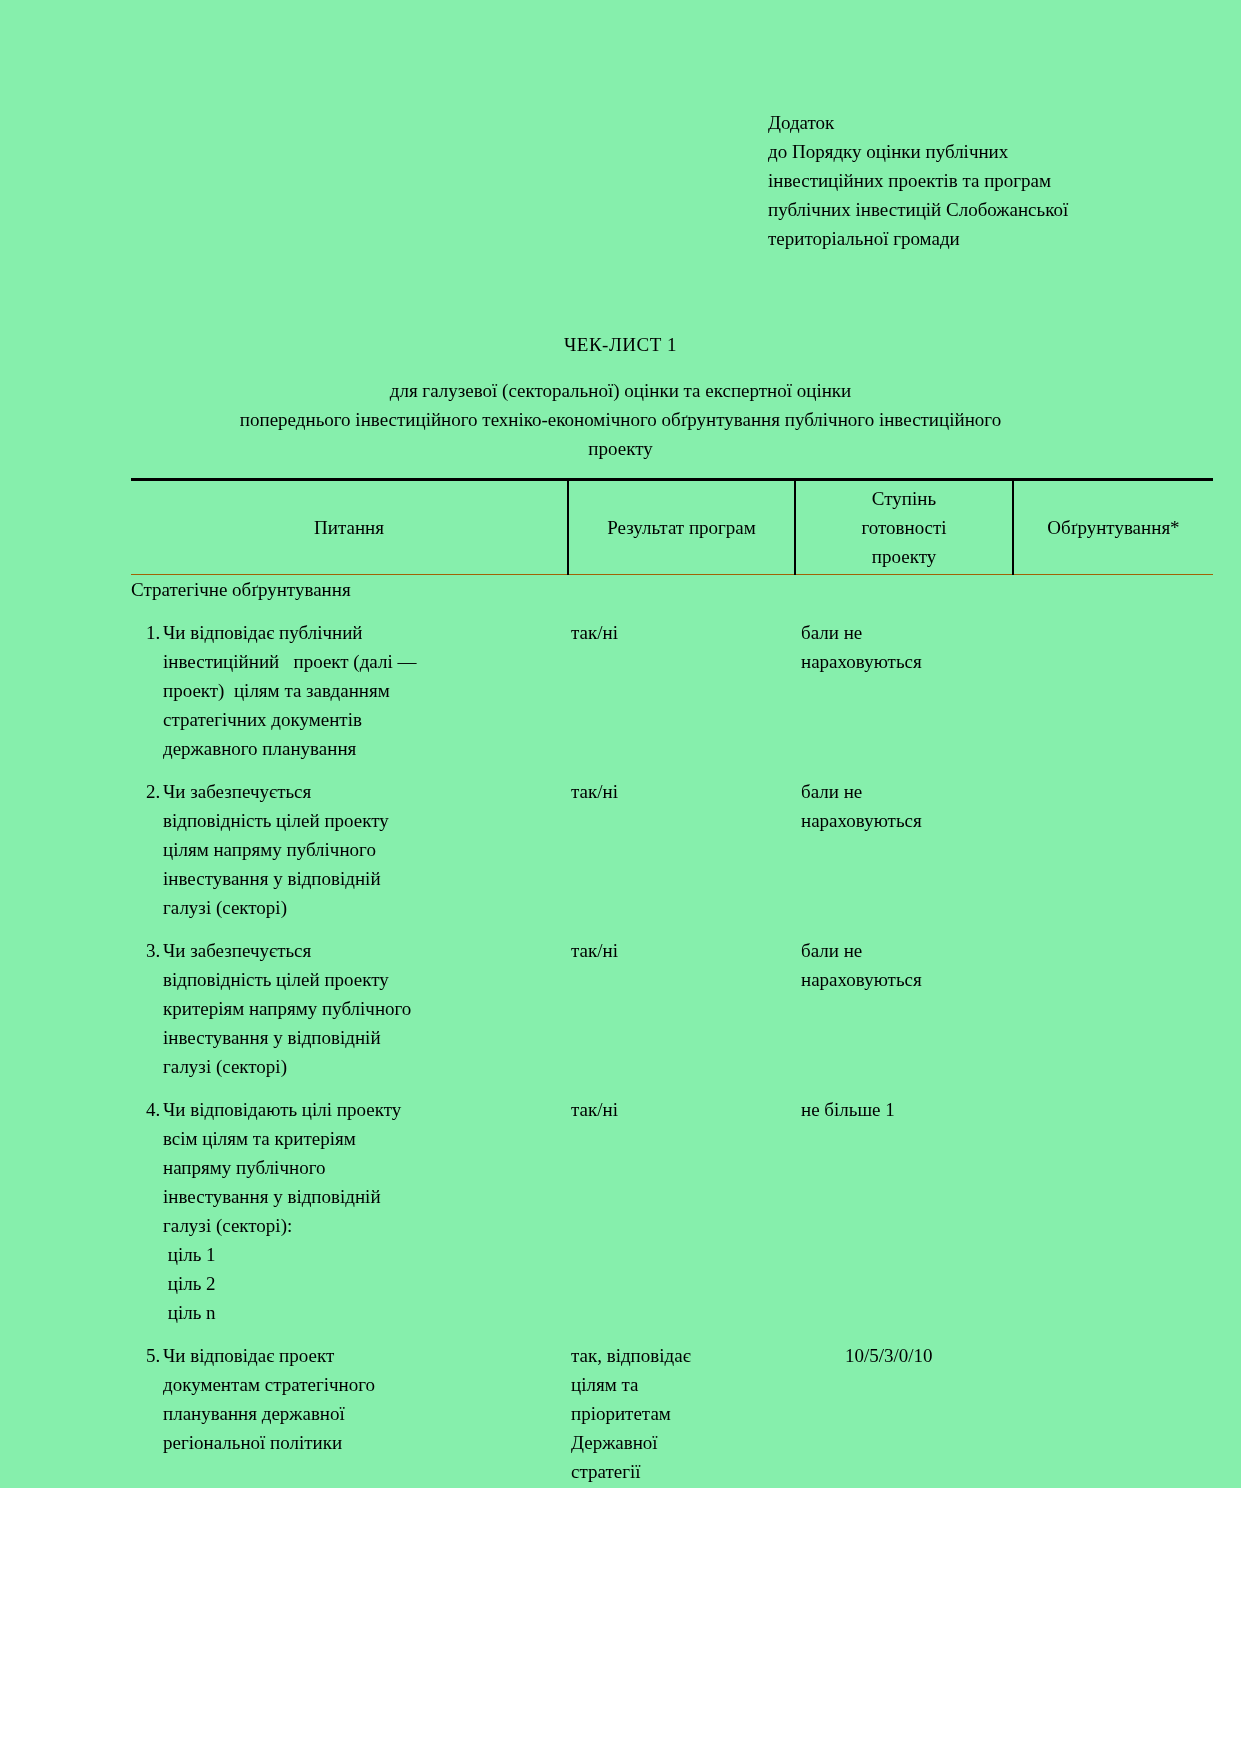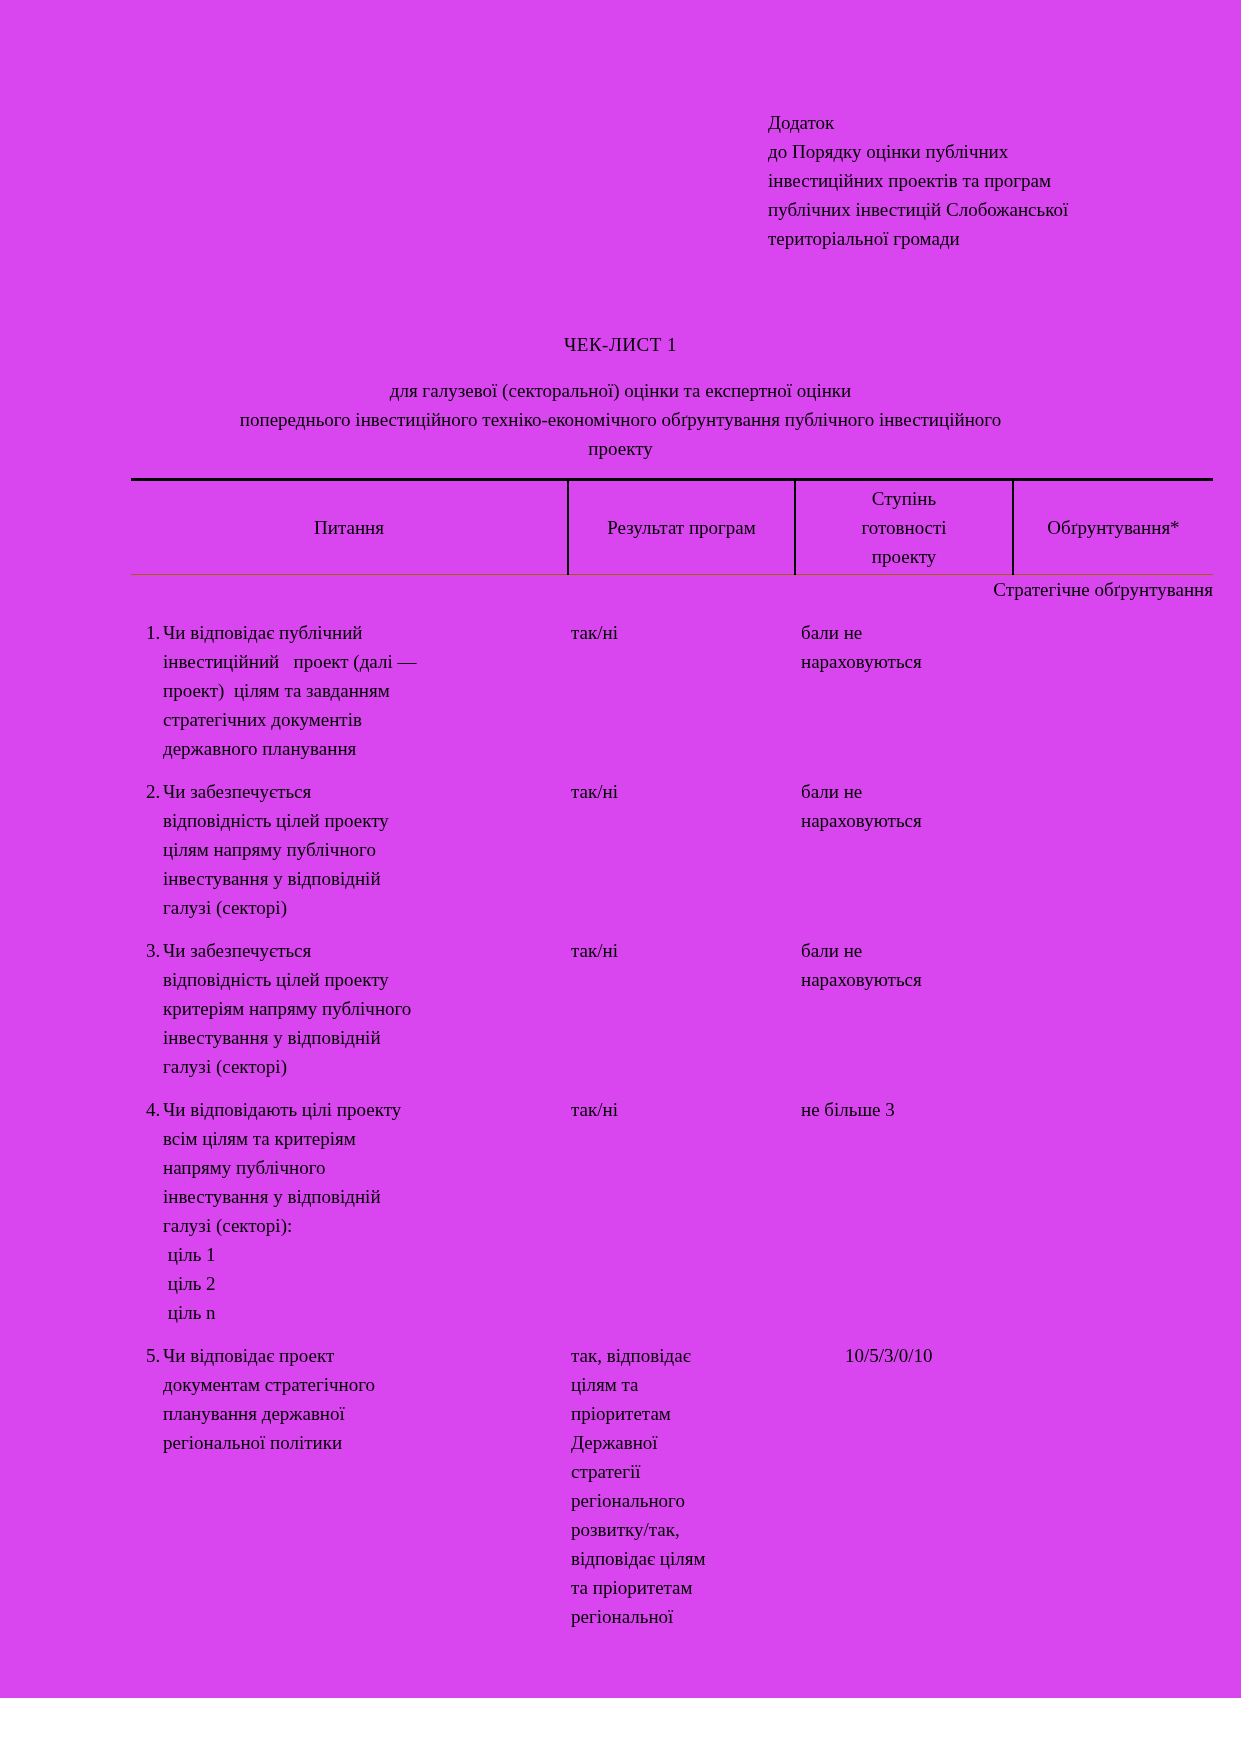--- a/index.html
+++ b/index.html
@@ -3,22 +3,22 @@
 <meta charset="utf-8">
 <style>
   html, body {
     margin: 0;
     padding: 0;
     background: #ffffff;
   }
   .page {
     position: relative;
     width: 1241px;
-    height: 1698px;
-    background: #d946ef;
+    height: 1488px;
+    background: #86efac;
     color: #000000;
     font-family: "Liberation Serif", "DejaVu Serif", serif;
     font-size: 19px;
     line-height: 29px;
     overflow: hidden;
   }
   .pre { white-space: pre-wrap; }
 
   .annex-note {
     position: absolute;
@@ -62,21 +62,21 @@
     border-top: 3px solid #000;
     border-bottom: 1px solid #a16207;
     text-align: center;
     vertical-align: middle;
     height: 93px;
     padding: 0 4px;
   }
   .checklist-table thead td.vline { border-right: 2px solid #000; }
 
   .section-row td {
-    text-align: right;
+    text-align: left;
     padding-top: 21px;
     padding-bottom: 14px;
   }
 
   .checklist-table tbody td {
     vertical-align: top;
     padding: 0 0 14px 0;
   }
   .qcell { position: relative; }
   .qcell .row-num {
@@ -179,21 +179,21 @@
           <div class="qtext pre">Чи відповідають цілі проекту
 всім цілям та критеріям
 напряму публічного
 інвестування у відповідній
 галузі (секторі):
  ціль 1
  ціль 2
  ціль n</div>
         </td>
         <td class="result-cell pre">так/ні</td>
-        <td class="readiness-cell pre">не більше 3</td>
+        <td class="readiness-cell pre">не більше 1</td>
         <td></td>
       </tr>
 
       <tr>
         <td class="qcell">
           <span class="row-num">5.</span>
           <div class="qtext pre">Чи відповідає проект
 документам стратегічного
 планування державної
 регіональної політики</div>

